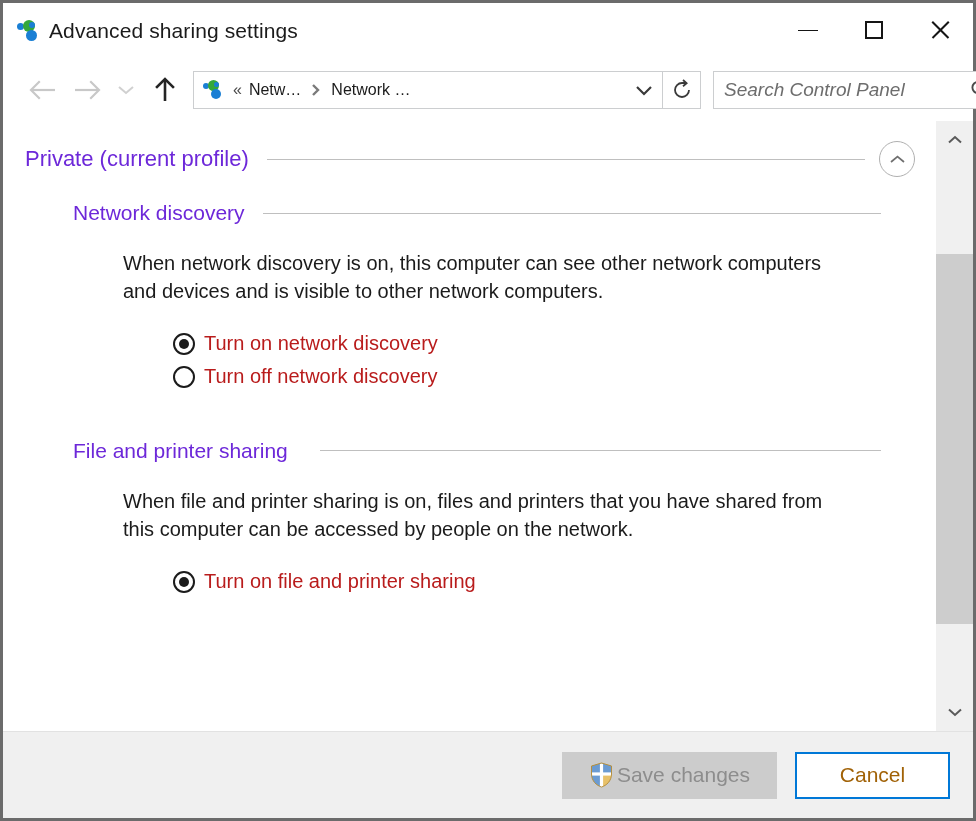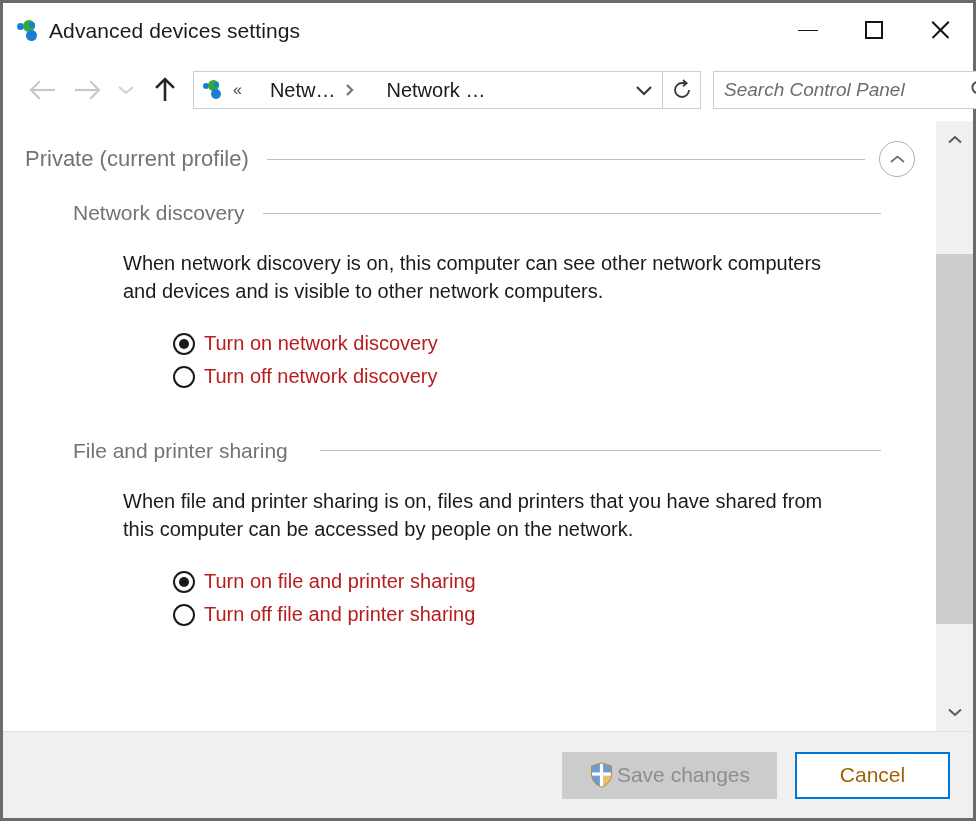--- a/index.html
+++ b/index.html
@@ -90,21 +90,21 @@
     margin-left: 6px;
     border: 1px solid #ccced0;
     background: #ffffff;
     display: flex; align-items: center;
   }
   #addr-icon { width: 20px; height: 20px; margin-left: 9px; position: relative; flex:none;}
   .crumb-sep-dbl {
     font-size: 16px; color: #4a4a4a; margin: 0 7px 0 10px;
   }
   .crumb {
-    font-size: 20px; color: #1b1b1b; white-space: nowrap; margin-left: 21px;
+    font-size: 16px; color: #1b1b1b; white-space: nowrap;
   }
   .crumb-sep {
     margin: 0 9px; display: inline-flex; align-items: center;
   }
   #addr-spacer { flex: 1 1 auto; }
   #addr-dropdown {
     width: 36px; height: 36px;
     display: flex; align-items: center; justify-content: center;
   }
   #refresh-btn {
@@ -143,21 +143,21 @@
   #content {
     position: absolute;
     left: 0; top: 118px; right: 38px; bottom: 87px;
     background: #ffffff;
     overflow: hidden;
     padding-top: 20px;
   }
 
   .section-head {
     display: flex; align-items: center;
-    color: #737373;
+    color: #6d28d9;
     text-align: right;
   }
   .section-head .lbl { white-space: nowrap; }
   .section-head .rule {
     flex: 1 1 auto; height: 1px; background: #bfbfbf;
   }
 
   #profile-head {
     margin-left: 22px; margin-right: 20px;
   }
@@ -291,21 +291,21 @@
 
 <div id="window">
 
   <div id="titlebar">
     <div id="title-icon" class="neticon">
       <span style="left:0px;  top:3px;  width:7px;  height:7px;  background:#1a7fd4;"></span>
       <span style="left:6px;  top:0px;  width:12px; height:12px; background:#34a83a;"></span>
       <span style="left:12px; top:2px;  width:6px;  height:6px;  background:#1a7fd4;"></span>
       <span style="left:9px;  top:10px; width:11px; height:11px; background:#1a7fd4;"></span>
     </div>
-    <div id="title-text">Advanced devices settings</div>
+    <div id="title-text">Advanced sharing settings</div>
 
     <div id="winbtns">
       <div class="winbtn">
         <div class="glyph-min"></div>
       </div>
       <div class="winbtn">
         <div class="glyph-max"></div>
       </div>
       <div class="winbtn">
         <div class="glyph-close"></div>
@@ -418,24 +418,20 @@
       <span class="rule"></span>
     </div>
 
     <div class="body-text">When file and printer sharing is on, files and printers that you have shared from this computer can be accessed by people on the network.</div>
 
     <div class="options">
       <div class="opt-row">
         <span class="radio checked"></span>
         <span class="opt-label">Turn on file and printer sharing</span>
       </div>
-      <div class="opt-row">
-        <span class="radio"></span>
-        <span class="opt-label">Turn off file and printer sharing</span>
-      </div>
     </div>
   </div>
 
   <div id="scrollbar">
     <div id="sb-up" class="sb-arrow">
       <svg width="16" height="10" viewBox="0 0 16 10">
         <path d="M2 7.5 L8 2 L14 7.5" stroke="#5a5a5a" stroke-width="2" fill="none"></path>
       </svg>
     </div>
     <div id="sb-thumb"></div>

